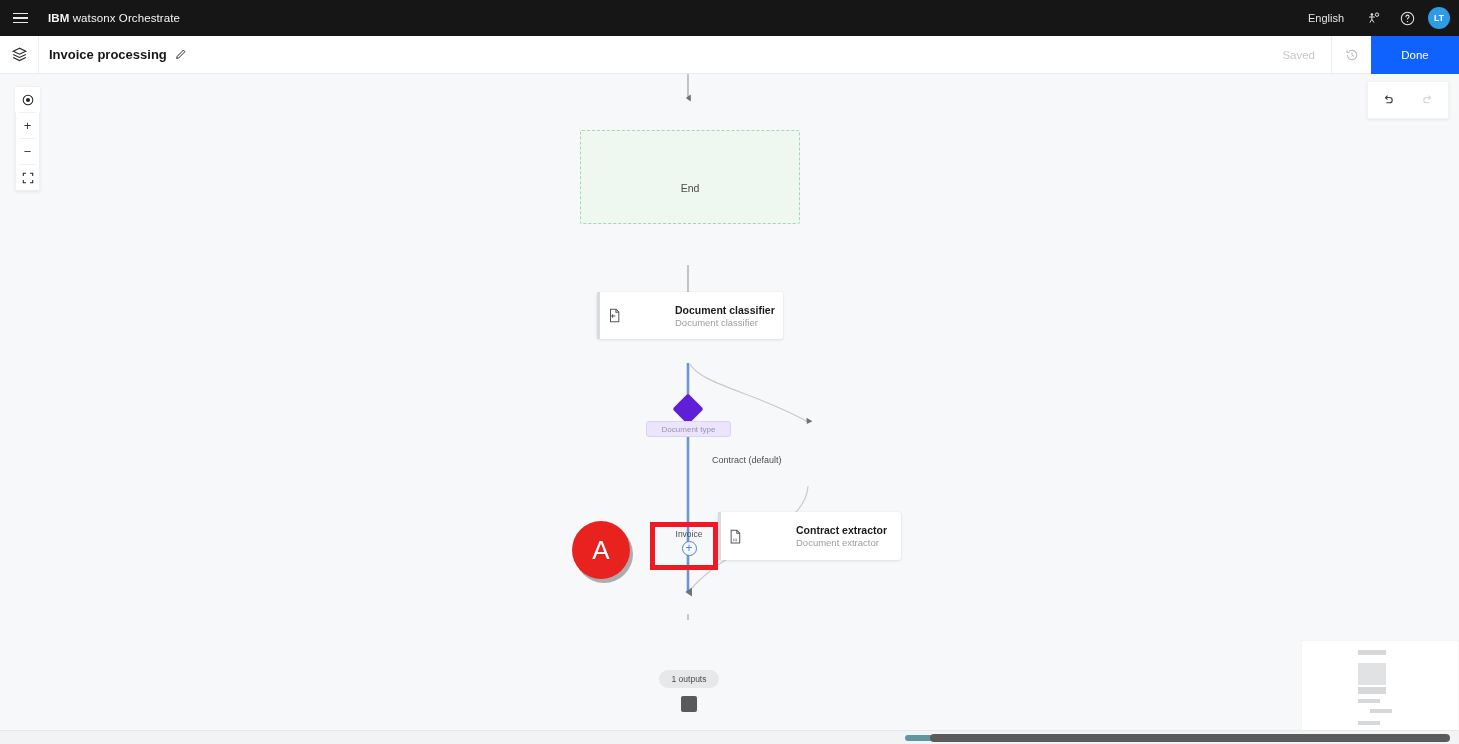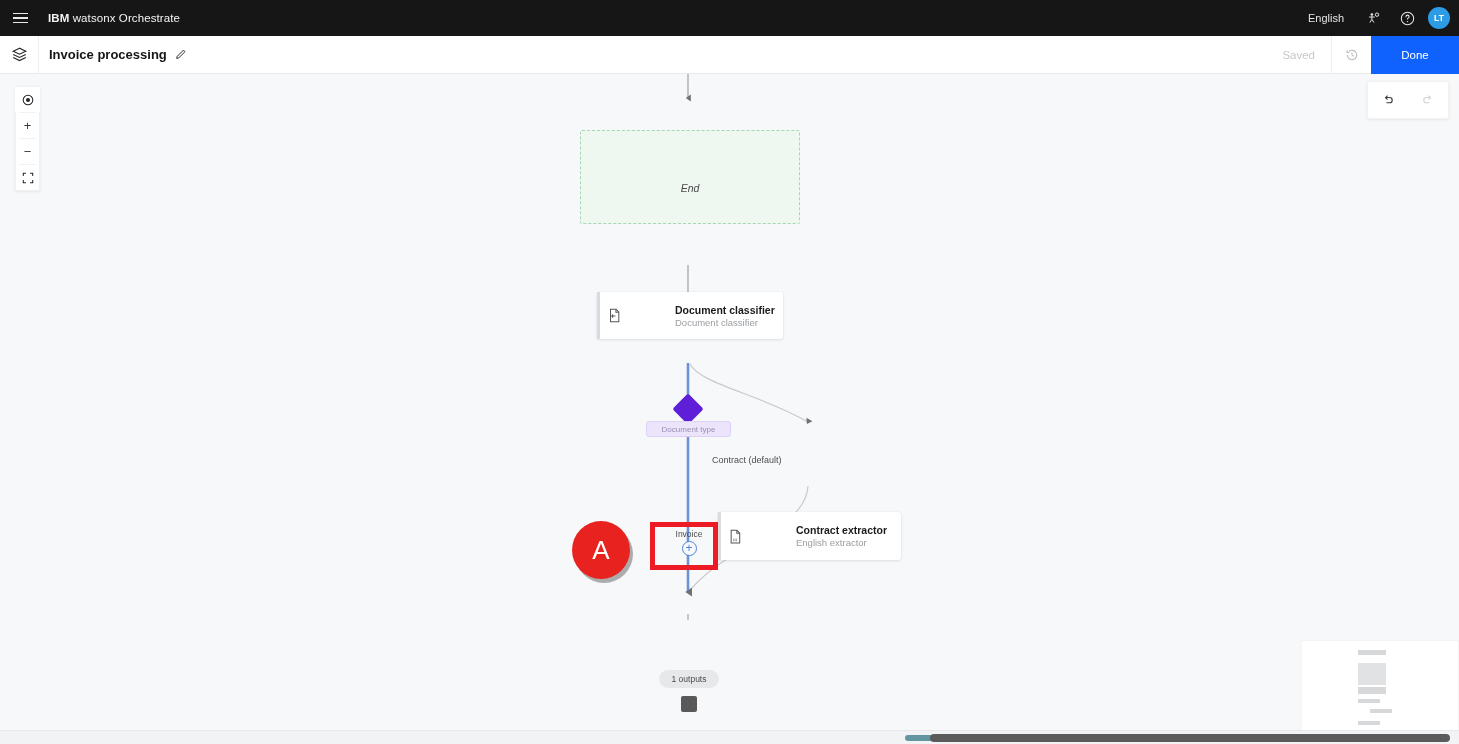--- a/index.html
+++ b/index.html
@@ -111,21 +111,21 @@
   .mm-node { position: absolute; background: #d6d8da; }
 
   
   .group-box {
     position: absolute; left: 580px; top: 56px; width: 220px; height: 94px;
     background: #eef7f0; border: 1.5px dashed #a7d6b4; border-radius: 2px;
   }
   .end-label {
     position: absolute; left: 580px; top: 56px; width: 220px; height: 94px;
     display: flex; align-items: center; justify-content: center;
-    font-size: 10.5px; color: #4a4a4a; padding-top: 22px; font-style: italic;
+    font-size: 10.5px; color: #4a4a4a; padding-top: 22px;
   }
 
   .node-card {
     position: absolute; background: #ffffff; border-radius: 2px;
     box-shadow: 0 1px 3px rgba(16,24,40,.10), 0 0 1px rgba(16,24,40,.12);
     display: flex; align-items: center; cursor: pointer; gap: 44px;
   }
   .node-bar {
     position: absolute; left: 0; top: 0; width: 3px; height: 100%;
     background: #d9dbde;
@@ -326,21 +326,21 @@
       <div class="node-bar"></div>
       <div class="node-ico">
         <svg width="14" height="15" viewBox="0 0 16 17" fill="none" stroke="#565656" stroke-width="1.15">
           <path d="M3.6 1.4h6.6l3.2 3.2v11.2H3.6z"></path>
           <path d="M10.1 1.5v3.2h3.2"></path>
           <path d="M6 11.6h1.3M8.6 11.6h1.4M6 13.3h1.3M8.6 13.3h1.4" stroke-width="1"></path>
         </svg>
       </div>
       <div class="node-txt">
         <span class="node-title">Contract extractor</span>
-        <span class="node-sub">English extractor</span>
+        <span class="node-sub">Document extractor</span>
       </div>
     </div>
 
     <div class="invoice-branch">
       <span class="invoice-lbl">Invoice</span>
       <span class="plus-circle">+</span>
     </div>
 
     <div class="pill-outputs">1 outputs</div>
     <div class="end-square"></div>

